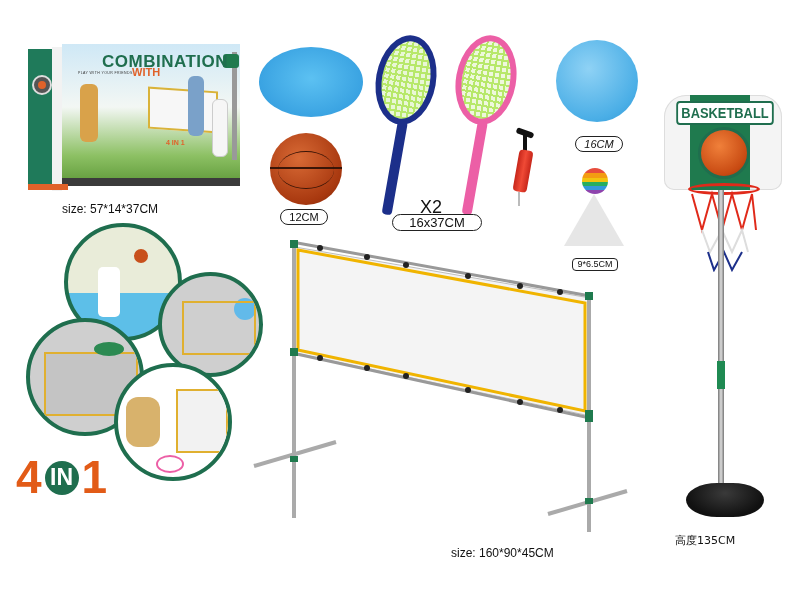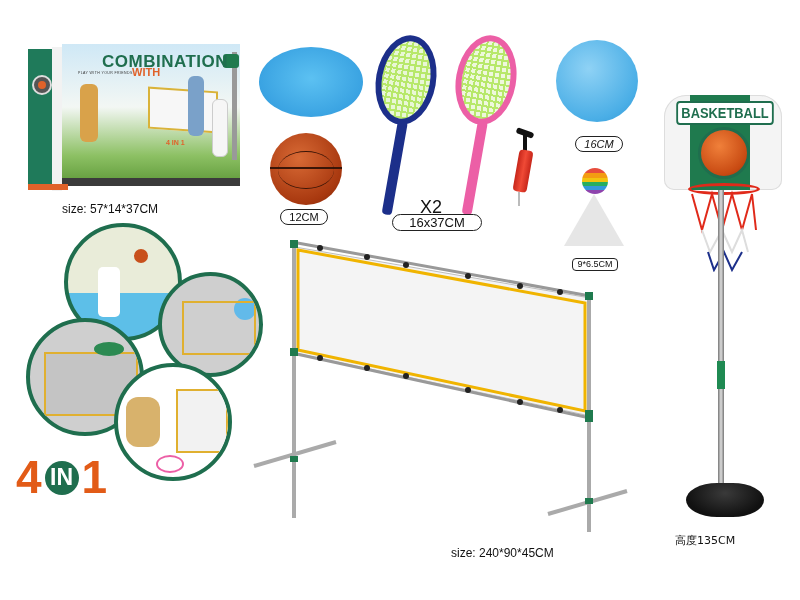--- a/index.html
+++ b/index.html
@@ -147,21 +147,21 @@
       <circle cx="280" cy="56" r="3"></circle>
       <circle cx="320" cy="62" r="3"></circle>
     <circle cx="80" cy="128" r="3"></circle>
       <circle cx="127" cy="138" r="3"></circle>
       <circle cx="166" cy="146" r="3"></circle>
     <circle cx="228" cy="160" r="3"></circle>
       <circle cx="280" cy="172" r="3"></circle>
       <circle cx="320" cy="180" r="3"></circle>
   </g>
 </svg>
-<div class="size-label" style="left:451px;top:546px;">size: 240*90*45CM</div>
+<div class="size-label" style="left:451px;top:546px;">size: 160*90*45CM</div>
 
 <div class="backboard">
   <div class="bb-green"></div>
   <div class="bb-title">BASKETBALL</div>
   <div style="position:absolute;left:34px;top:32px;width:46px;height:46px;border-radius:50%;background:radial-gradient(circle at 40% 35%,#f0803a,#c84a12 70%,#8e2e06);border:3px solid #1f6e4e;"></div>
 </div>
 <div class="abs" style="left:688px;top:183px;width:72px;height:12px;border:3px solid #e02a1a;border-radius:50%;box-sizing:border-box;"></div>
 <svg class="abs" style="left:688px;top:190px;" width="72" height="82">
   <path d="M4 4 L14 40 L24 4 L34 40 L44 4 L54 40 L64 4 L68 40" fill="none" stroke="#e02a1a" stroke-width="2"></path>
   <path d="M14 40 L22 62 L34 40 L44 62 L54 40 L60 62" fill="none" stroke="#dddddd" stroke-width="2"></path>

